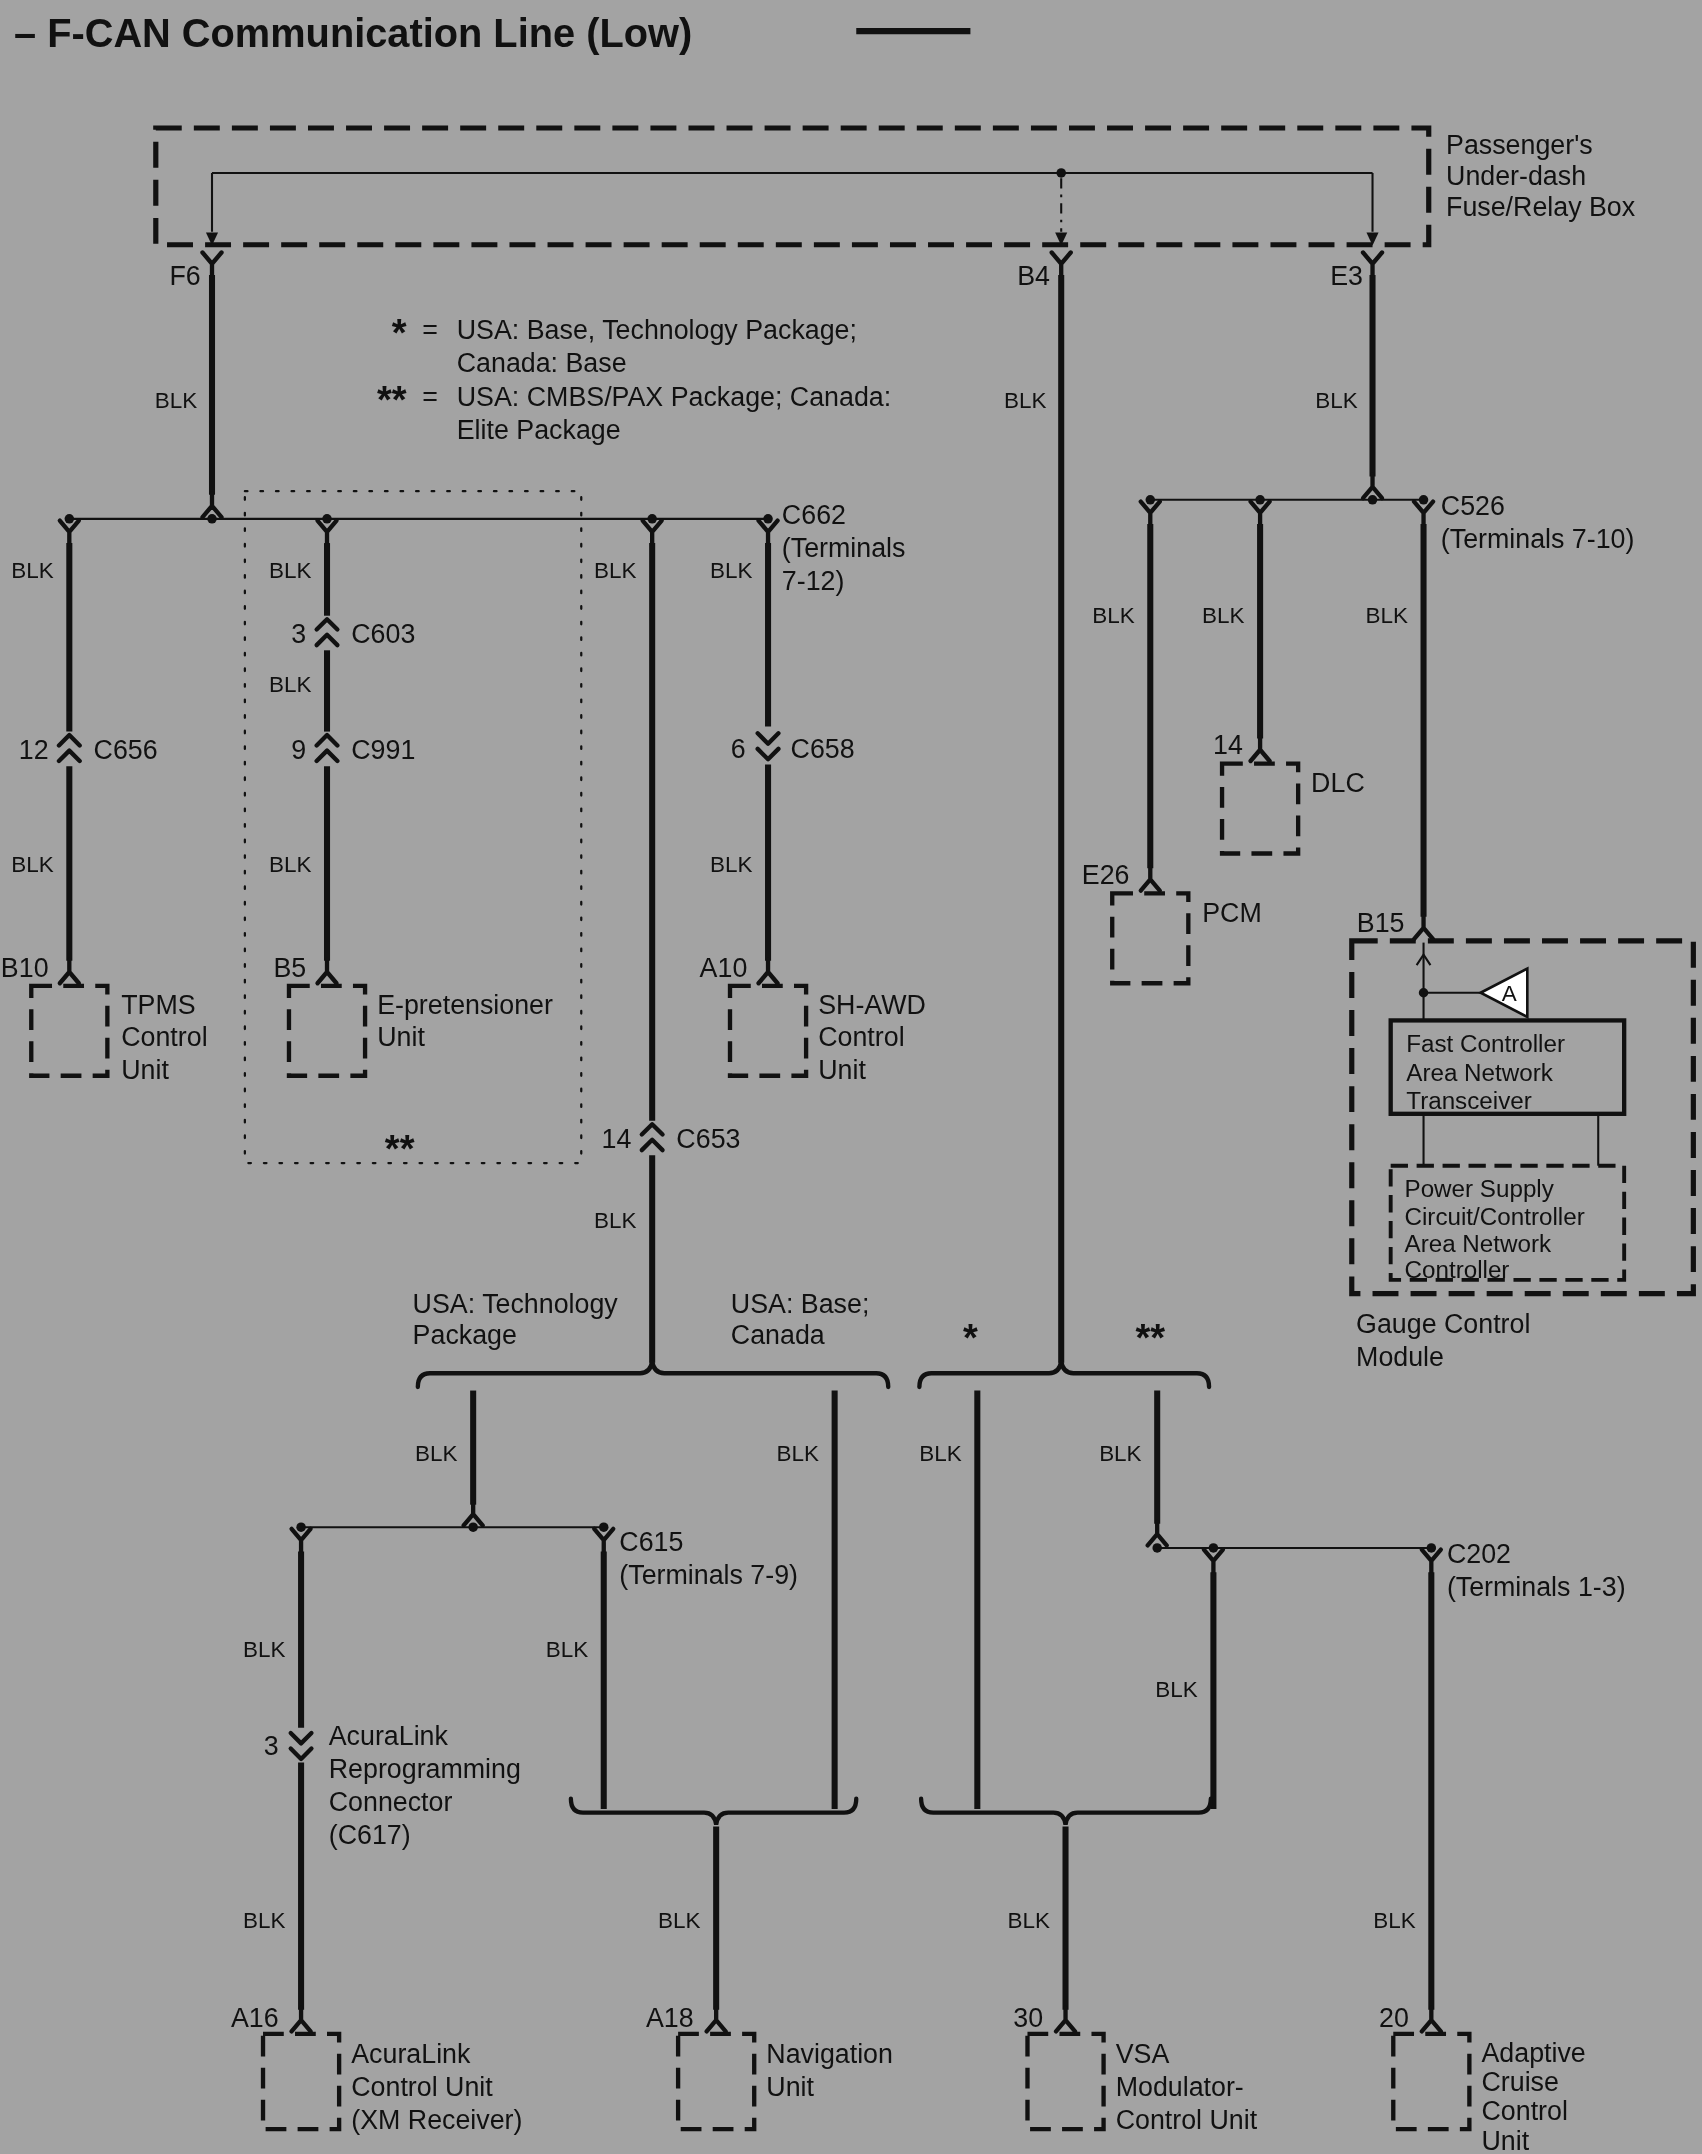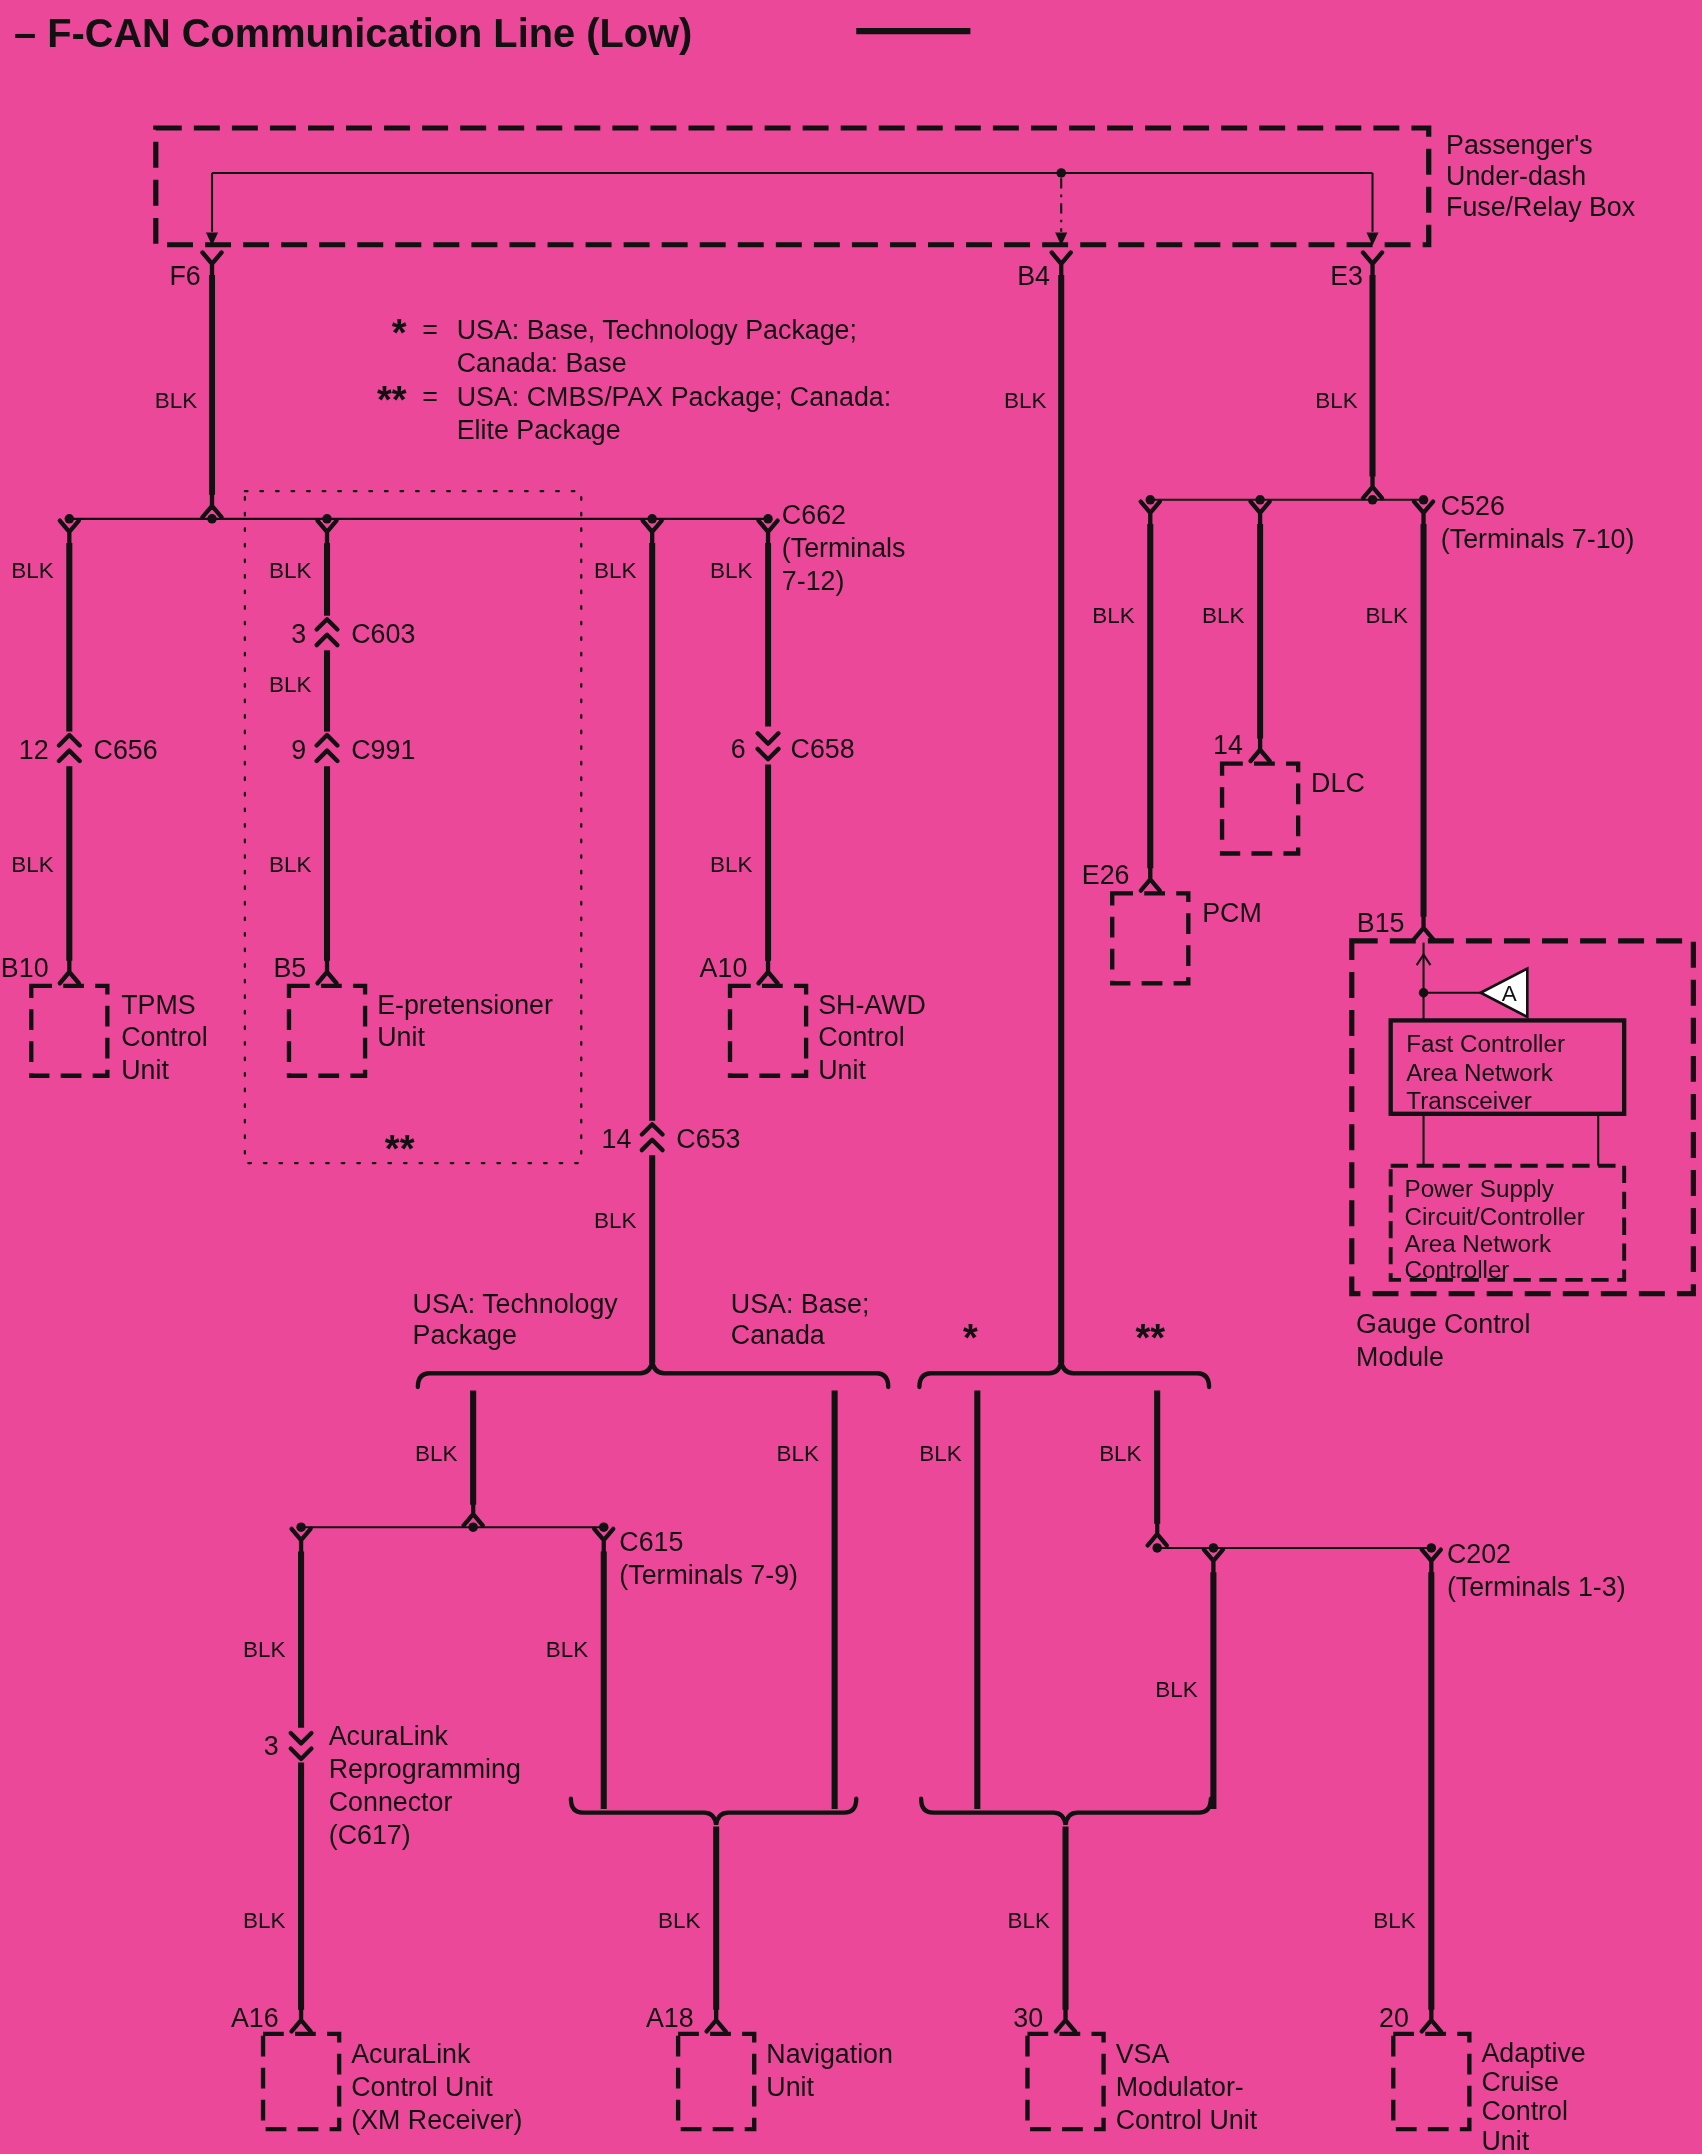--- a/index.html
+++ b/index.html
@@ -1,16 +1,16 @@
 <!DOCTYPE html>
 <html style="font-size:14px"><head>
 <meta charset="utf-8">
 <style>
   html,body{margin:0;padding:0;background:#ffffff;}
-  .stage{width:1703px;height:2155px;position:relative;background:#ec4899;}
+  .stage{width:1703px;height:2155px;position:relative;background:#a3a3a3;}
   svg{display:block;}
   svg text{font-family:"Liberation Sans", sans-serif;fill:#111;}
   .lbl{font-size:31px;}
   .sm{font-size:26px;}
   .ttl{font-size:46px;font-weight:bold;}
   .ast{font-size:44px;font-weight:bold;}
   .gtx{font-size:28px;}
   .ra{text-anchor:end;}
   .mid{text-anchor:middle;}
   .w{stroke:#111;stroke-width:7;fill:none;}

